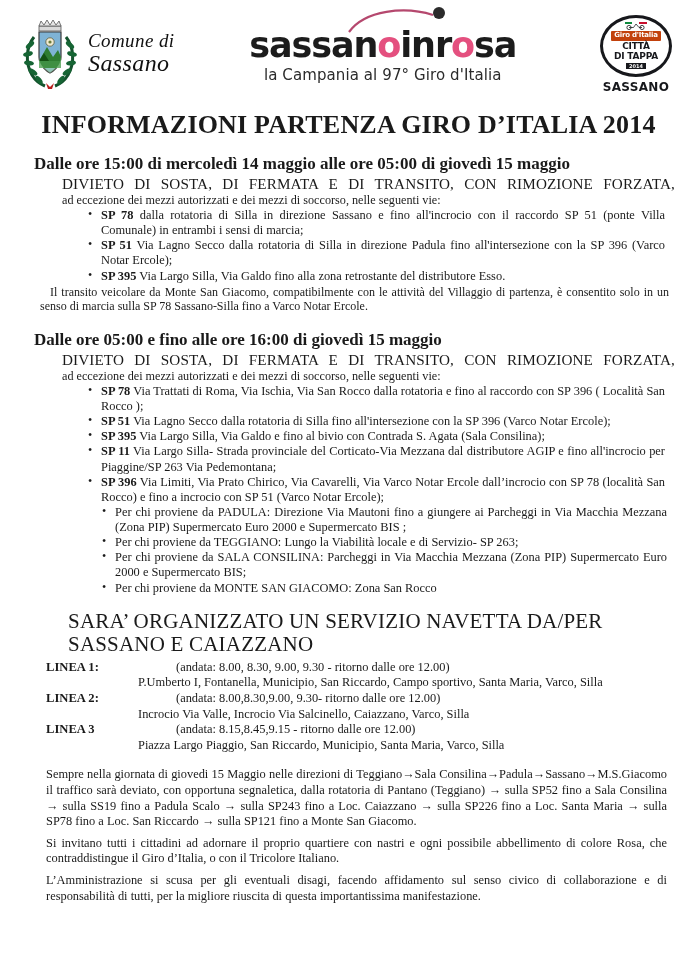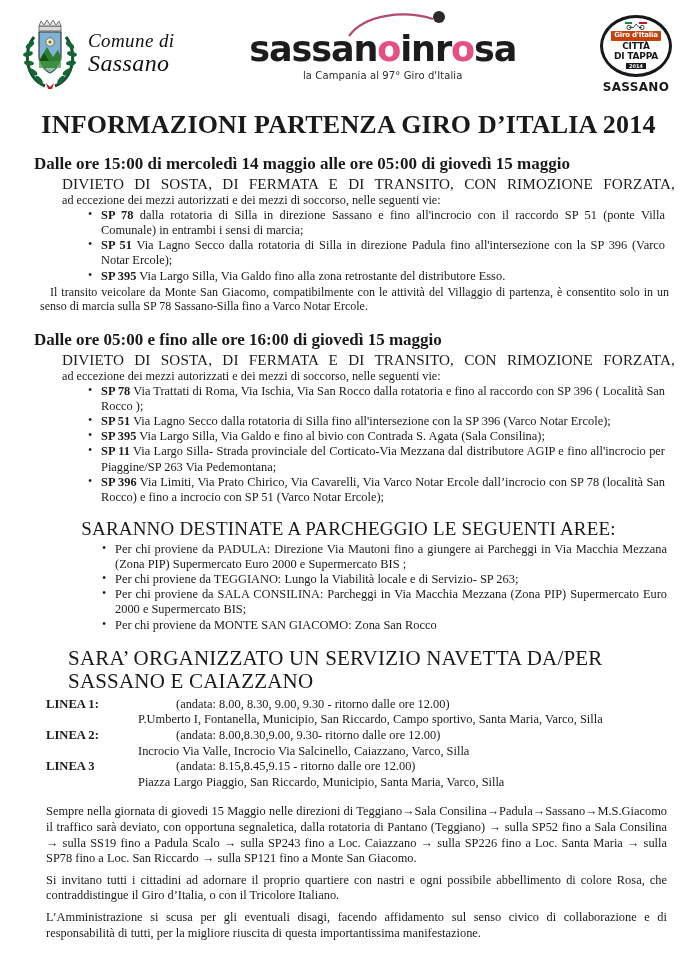--- a/index.html
+++ b/index.html
@@ -79,21 +79,21 @@
   .sir-arc {
     position: absolute;
     left: 98px;
     top: -22px;
     width: 110px;
     height: 28px;
     pointer-events: none;
   }
   .sir-sub {
     font-family: "DejaVu Sans", "Liberation Sans", sans-serif;
-    font-size: 10px;
+    font-size: 15px;
     color: #2b2b2b;
     letter-spacing: .1px;
     margin-top: 3px;
     white-space: nowrap;
   }
 
   .header-right {
     width: 78px;
     text-align: center;
     flex: none;
@@ -365,21 +365,20 @@
     <ul class="roads">
       <li><b>SP 78</b><span>  Via Trattati di Roma, Via Ischia, Via San Rocco  dalla rotatoria e fino al raccordo con SP 396 ( Località San Rocco );</span></li>
       <li><b>SP 51</b><span> Via Lagno Secco dalla rotatoria di Silla fino all'intersezione con la SP 396 (Varco Notar Ercole);</span></li>
       <li><b>SP 395</b><span> Via Largo Silla, Via Galdo e  fino al bivio con Contrada S. Agata (Sala Consilina);</span></li>
       <li><b>SP 11</b><span> Via Largo Silla- Strada provinciale del Corticato-Via Mezzana dal distributore AGIP e fino all'incrocio per Piaggine/SP 263 Via Pedemontana;</span></li>
       <li><b>SP 396</b><span> Via Limiti, Via Prato Chirico, Via Cavarelli, Via Varco Notar Ercole dall’incrocio con SP 78 (località San Rocco) e fino a incrocio con SP 51 (Varco Notar Ercole);</span></li>
     </ul>
   </div>
 
   <div>
-    <div class="block-heading">SARANNO DESTINATE  A PARCHEGGIO LE SEGUENTI  AREE:</div>
     <ul class="parks">
       <li>Per chi proviene da PADULA: Direzione Via Mautoni fino a giungere ai Parcheggi in Via Macchia Mezzana (Zona PIP) Supermercato Euro 2000 e Supermercato BIS ;</li>
       <li>Per chi proviene da TEGGIANO: Lungo la Viabilità locale e di Servizio- SP 263;</li>
       <li>Per chi proviene da SALA CONSILINA: Parcheggi in Via Macchia Mezzana (Zona PIP) Supermercato Euro 2000 e Supermercato BIS;</li>
       <li>Per chi proviene da MONTE SAN GIACOMO: Zona San Rocco</li>
     </ul>
   </div>
 
   <div>
     <div class="block-heading-j">SARA’  ORGANIZZATO  UN  SERVIZIO  NAVETTA  DA/PER</div>

